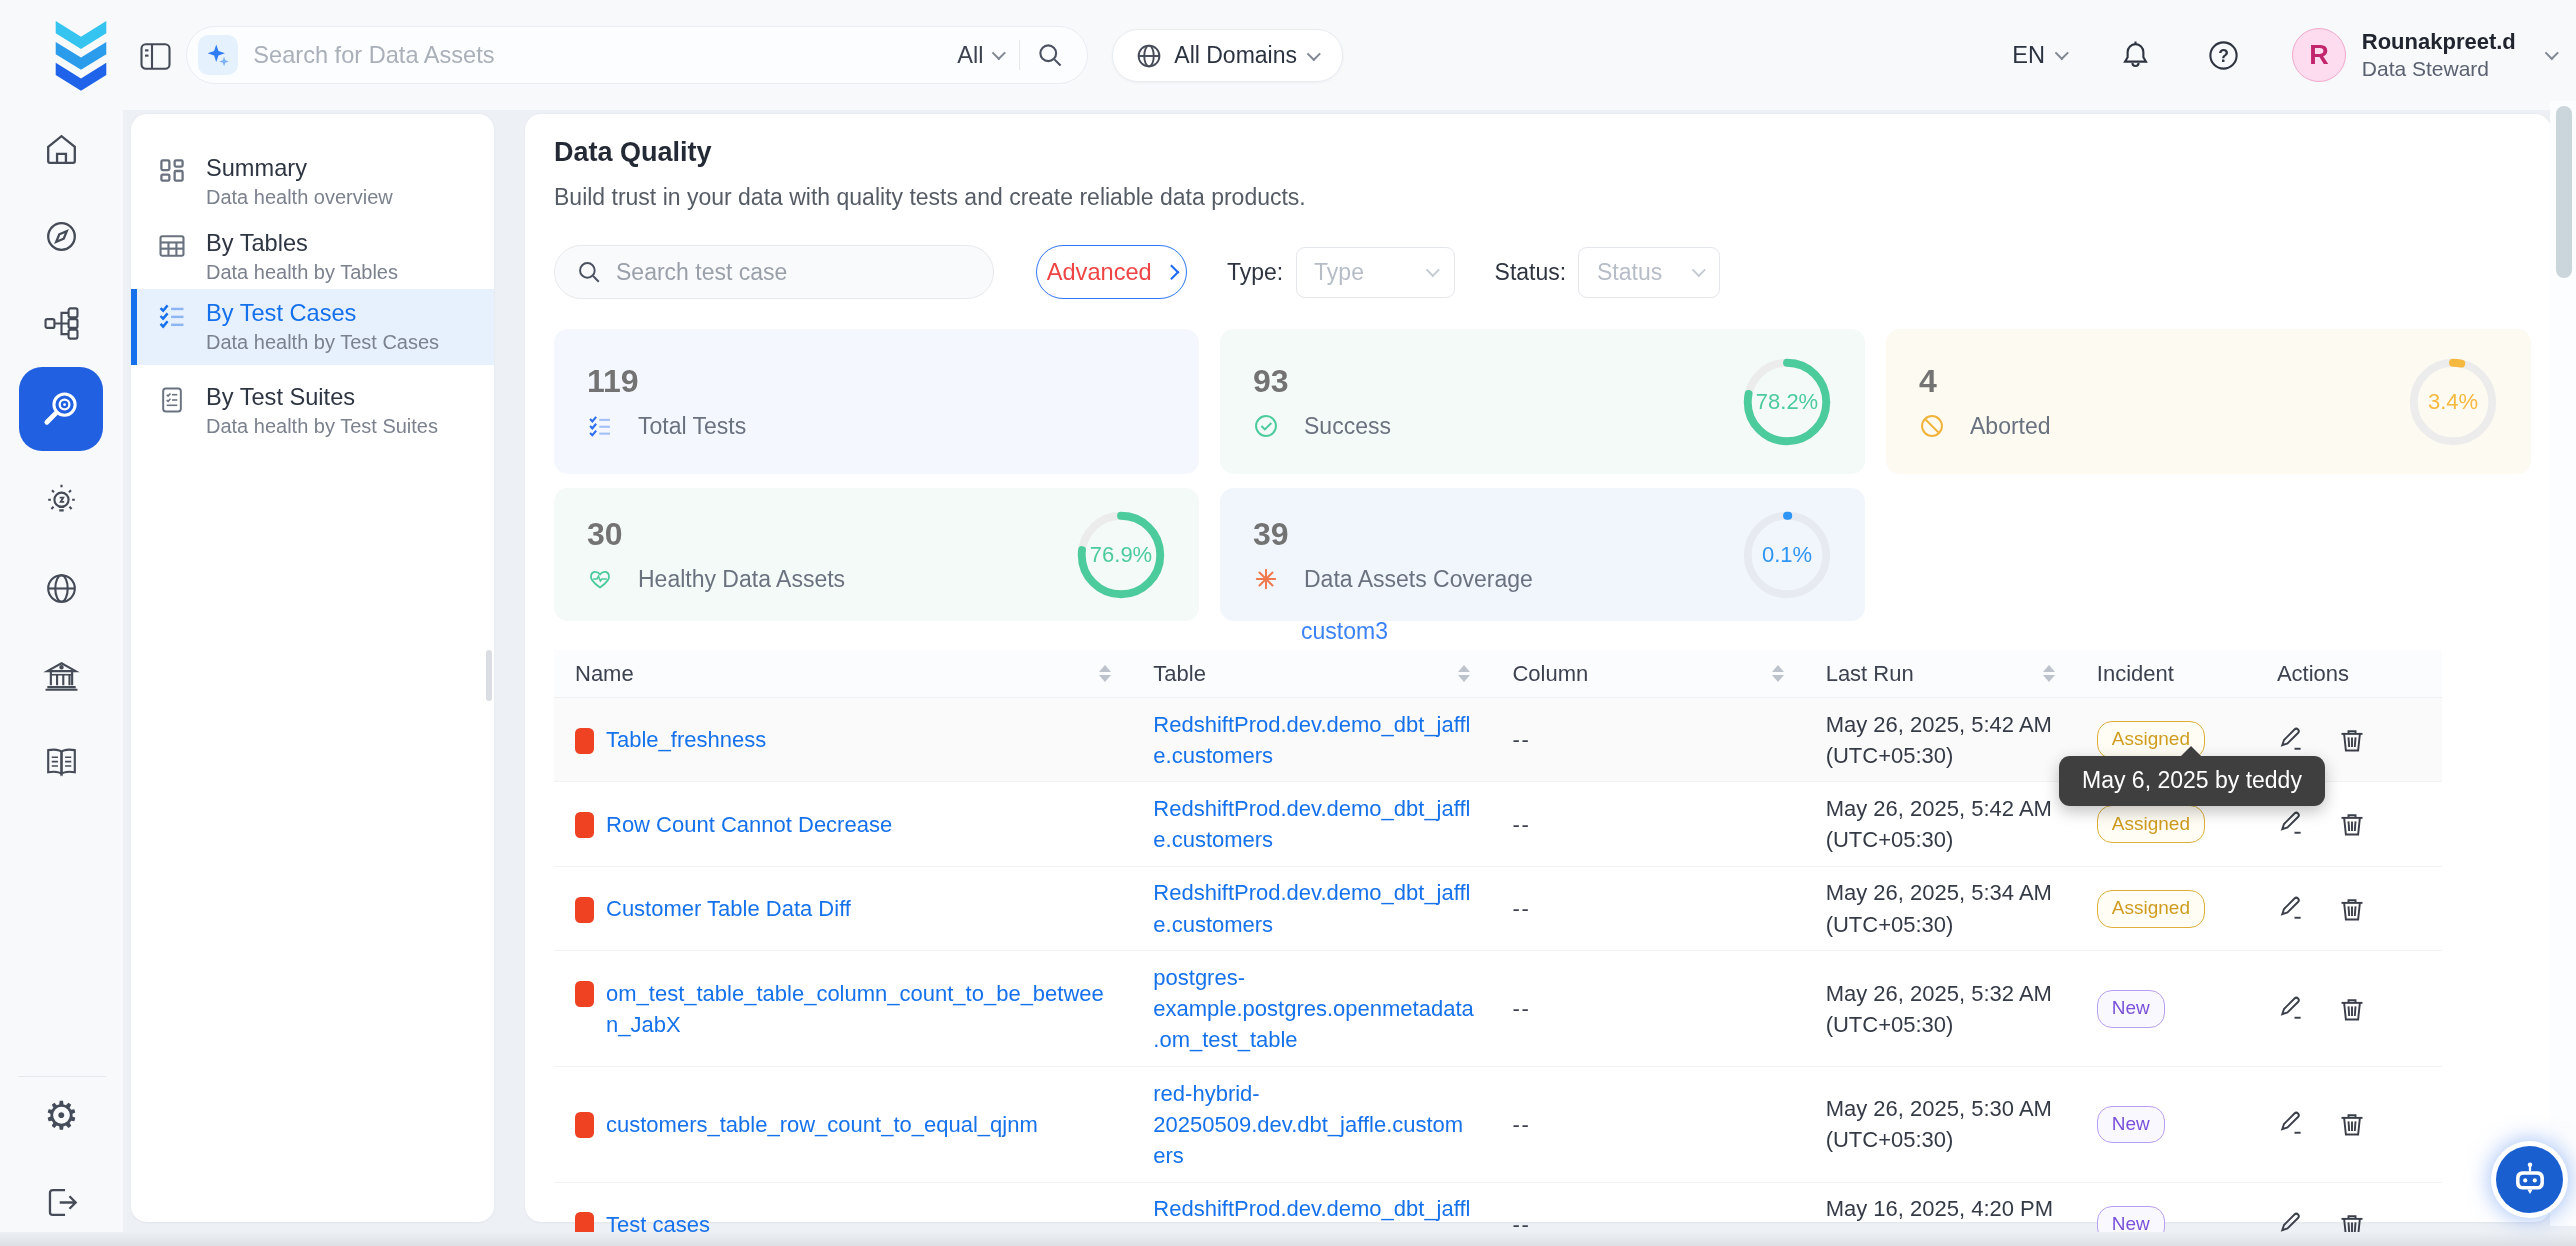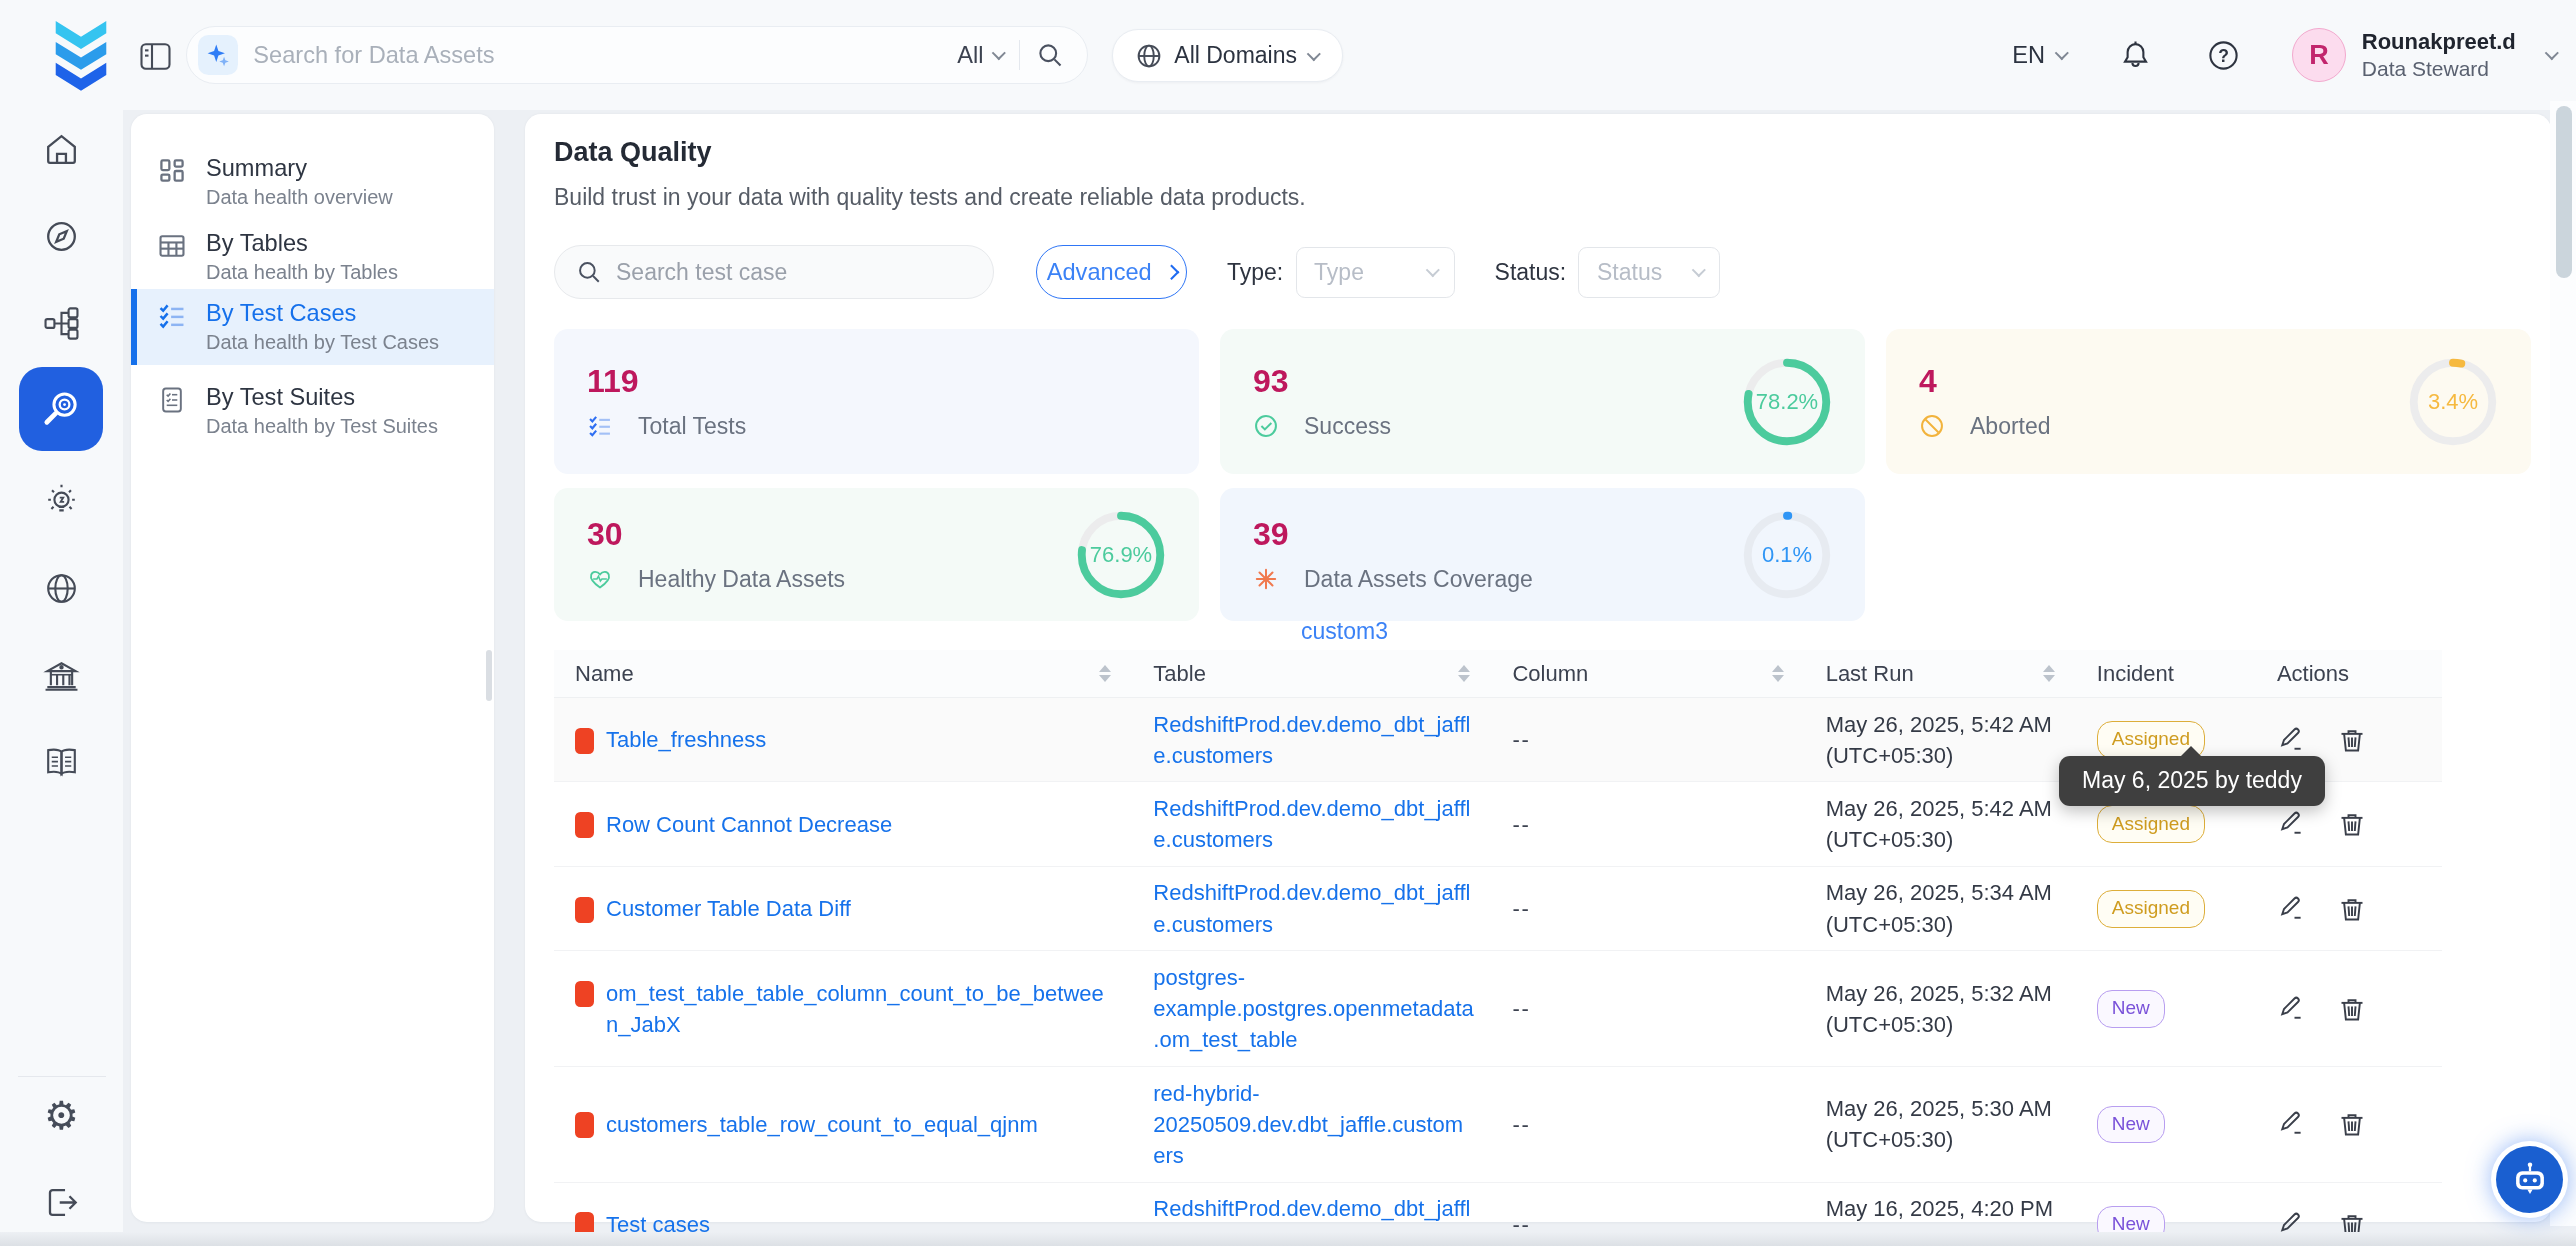--- a/index.html
+++ b/index.html
@@ -53,34 +53,34 @@
   .subnav-item.active .subnav-title { color:#1570eb; }
   .subnav-thumb { position:absolute; left:355px; top:536px; width:6.1px; height:51px; border-radius:3.5px; background:#dadee3; }
   
   .main { position:absolute; left:525px; top:114px; width:2026px; height:1108px; background:#fff; border-radius:15.8px; box-shadow:0 0.9px 2.6px rgba(20,30,50,.05); }
   .page-title { position:absolute; left:29px; top:23px; font-size:27px; font-weight:bold; color:#242a35; }
   .page-sub { position:absolute; left:29px; top:70px; font-size:23px; color:#565c66; }
   .filter-row { position:absolute; left:29px; top:131px; display:flex; align-items:center; }
   .tc-search { width:440px; height:54px; border:0.9px solid #e7e9ec; background:#f9fafb; border-radius:27px; display:flex; align-items:center; padding:0 21px; gap:14px; }
   .tc-search input { flex:1; border:none; outline:none; background:transparent; font-size:23px; color:#333; font-family:inherit; }
   .tc-search input::placeholder { color:#9aa0aa; }
-  .adv-btn { margin-left:42px; width:151px; height:54px; border:1.8px solid #2f76f6; border-radius:27px; background:#fff; color:#3b82f6; font-size:23.6px; display:flex; align-items:center; justify-content:center; gap:14px; cursor:pointer; }
+  .adv-btn { margin-left:42px; width:151px; height:54px; border:1.8px solid #2f76f6; border-radius:27px; background:#fff; color:#ef4444; font-size:23.6px; display:flex; align-items:center; justify-content:center; gap:14px; cursor:pointer; }
   .adv-chev { width:10.5px; height:10.5px; border-right:2.6px solid #1f6bf1; border-bottom:2.6px solid #1f6bf1; transform:rotate(-45deg); margin-top:0; }
   .flt-label { margin-left:40px; font-size:23px; color:#2e3440; font-weight:500; }
   .flt-select { margin-left:12.3px; height:51px; border:0.9px solid #e3e6ea; border-radius:8.8px; background:#fff; display:flex; align-items:center; justify-content:space-between; padding:0 15.8px 0 17.5px; cursor:pointer; }
   .flt-select .ph { color:#b7bdc7; font-size:23px; }
   .flt-select .chev { border-color:#c6ccd4; }
   .w-type { width:159px; } .w-status { width:142px; }
   
   .stats { position:absolute; left:29px; top:215px; width:1978px; }
   .stat-row { display:flex; gap:21px; }
   .stat-row + .stat-row { margin-top:14px; }
   .stat-card { position:relative; width:645px; border-radius:14px; display:flex; flex-direction:column; justify-content:center; gap:12.3px; padding-left:33px; }
   .h-tall { height:145px; } .h-short { height:133px; }
-  .stat-value { font-size:32px; font-weight:bold; color:#be185d; }
+  .stat-value { font-size:32px; font-weight:bold; color:#737373; }
   .stat-label { display:flex; align-items:center; gap:25px; font-size:23px; color:#6a7280; }
   .donut-wrap { position:absolute; right:30px; top:50%; transform:translateY(-50%); width:96px; height:96px; }
   .donut-wrap svg { position:absolute; inset:0; }
   .donut-pct { position:absolute; inset:0; display:flex; align-items:center; justify-content:center; font-size:22px; font-weight:500; }
   
   .dq-table { position:absolute; left:29px; top:536px; width:1888px; border-collapse:collapse; table-layout:fixed; }
   .dq-table th { background:#fbfcfd; border-bottom:0.9px solid #eef0f2; padding:10.5px 21px; text-align:left; font-size:22px; font-weight:500; color:#3c4250; height:46px; }
   .th-inner { display:flex; align-items:center; justify-content:space-between; }
   .sorter { display:flex; flex-direction:column; gap:2.6px; align-items:center; }
   .tri-up { width:0; height:0; border-left:6.1px solid transparent; border-right:6.1px solid transparent; border-bottom:7.9px solid #bcc3cc; }

